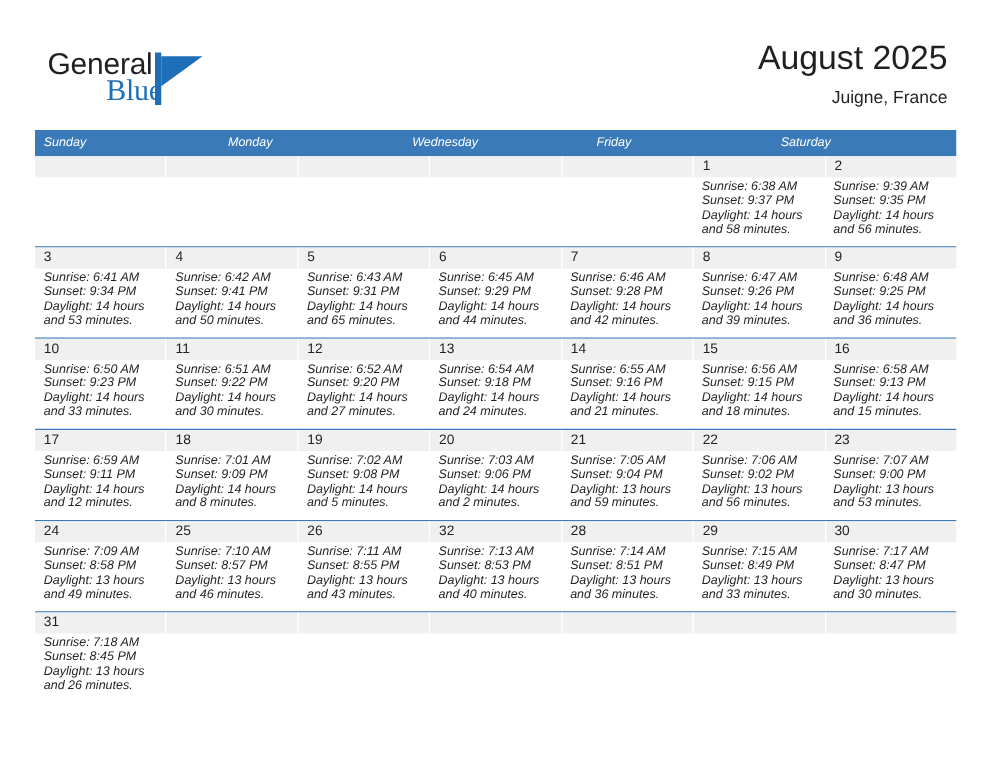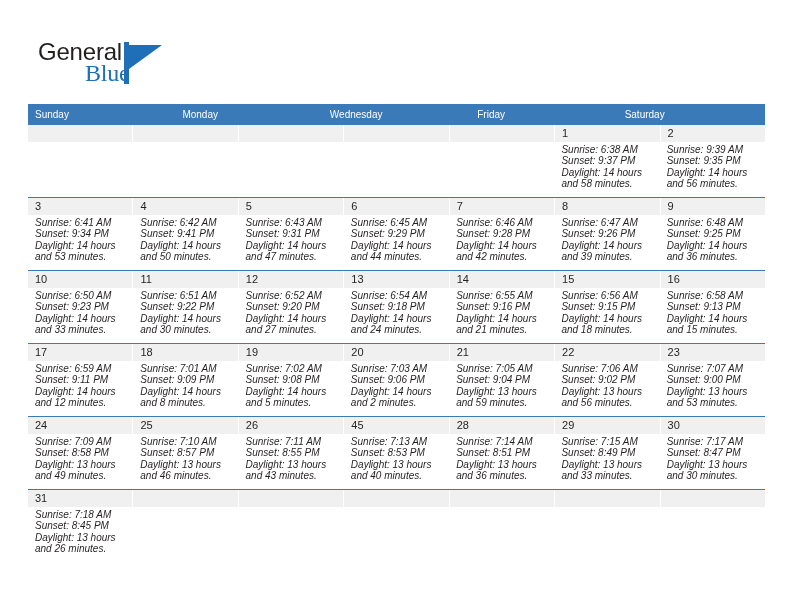--- a/index.html
+++ b/index.html
@@ -104,20 +104,21 @@
     position: absolute;
     left: 28px;
     top: 104px;
     width: 737px;
   }
   .dow-row {
     display: flex;
     width: 100%;
     background: #3a7ab8;
     height: 21px;
+    font-style: italic;
   }
   .dow {
     flex: 1 1 0;
     color: #ffffff;
     font-size: 10px;
     line-height: 21px;
     padding-left: 7px;
     box-sizing: border-box;
     white-space: nowrap;
   }
@@ -180,20 +181,24 @@
 
     <div class="logo">
       <span class="logo-general">General</span>
       <span class="logo-mark">
         <span class="bar"></span>
         <span class="tri"></span>
       </span>
       <span class="logo-blue">Blue</span>
     </div>
 
+    <div class="title-block">
+      <div class="cal-title">August 2025</div>
+      <div class="cal-subtitle">Juigne, France</div>
+    </div>
 
   </div>
 
   <div class="calendar">
     <div class="dow-row" id="dow-row">
         <div class="dow">Sunday</div>
         <div class="dow">Monday</div>
         <div class="dow">Wednesday</div>
         <div class="dow">Friday</div>
         <div class="dow">Saturday</div>
@@ -249,21 +254,21 @@
             <div class="cell">
               <div class="ln">Sunrise: 6:42 AM</div>
               <div class="ln">Sunset: 9:41 PM</div>
               <div class="ln">Daylight: 14 hours</div>
               <div class="ln">and 50 minutes.</div>
             </div>
             <div class="cell">
               <div class="ln">Sunrise: 6:43 AM</div>
               <div class="ln">Sunset: 9:31 PM</div>
               <div class="ln">Daylight: 14 hours</div>
-              <div class="ln">and 47 minutes.</div>
+              <div class="ln">and 65 minutes.</div>
             </div>
             <div class="cell">
               <div class="ln">Sunrise: 6:45 AM</div>
               <div class="ln">Sunset: 9:29 PM</div>
               <div class="ln">Daylight: 14 hours</div>
               <div class="ln">and 44 minutes.</div>
             </div>
             <div class="cell">
               <div class="ln">Sunrise: 6:46 AM</div>
               <div class="ln">Sunset: 9:28 PM</div>
@@ -392,21 +397,21 @@
               <div class="ln">Daylight: 13 hours</div>
               <div class="ln">and 53 minutes.</div>
             </div>
           </div>
         </div>
         <div class="week">
           <div class="week-datestrip">
             <div class="daynum">24</div>
             <div class="daynum">25</div>
             <div class="daynum">26</div>
-            <div class="daynum">45</div>
+            <div class="daynum">32</div>
             <div class="daynum">28</div>
             <div class="daynum">29</div>
             <div class="daynum">30</div>
           </div>
           <div class="week-body">
             <div class="cell">
               <div class="ln">Sunrise: 7:09 AM</div>
               <div class="ln">Sunset: 8:58 PM</div>
               <div class="ln">Daylight: 13 hours</div>
               <div class="ln">and 49 minutes.</div>

